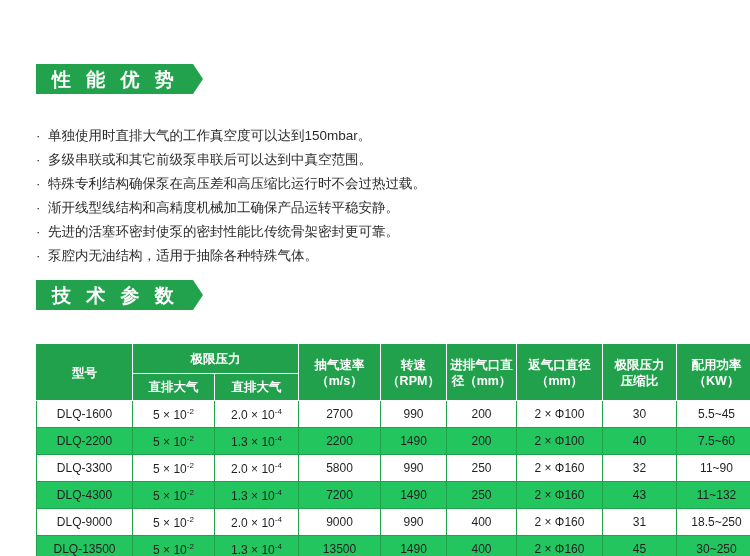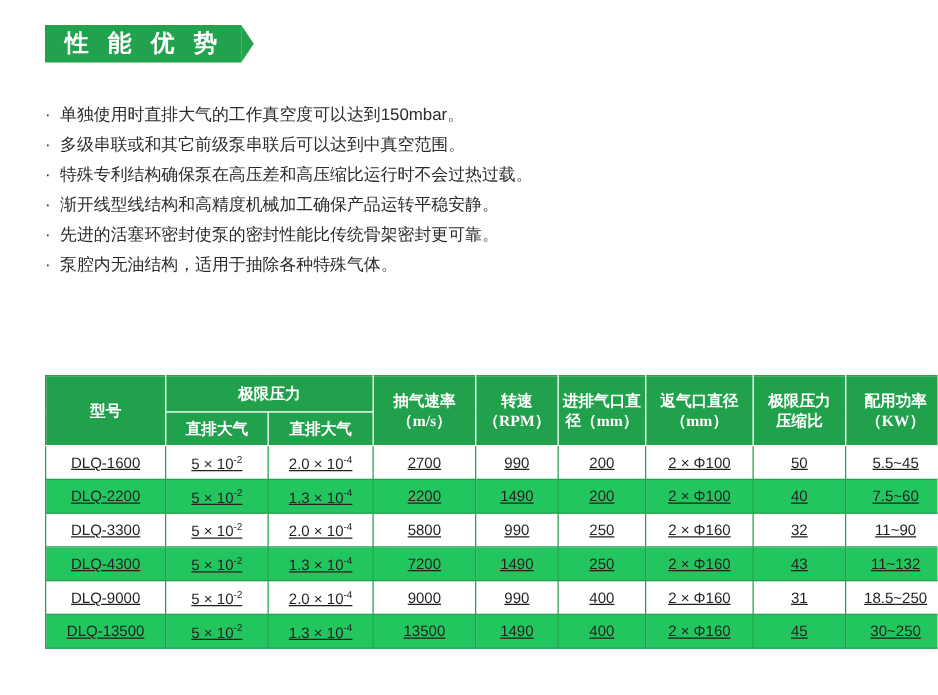--- a/index.html
+++ b/index.html
@@ -11,20 +11,21 @@
     height: 556px;
     background: #ffffff;
     font-family: "Liberation Sans", sans-serif;
     color: #231f20;
     overflow: hidden;
   }
   .page {
     position: relative;
     width: 750px;
     height: 474px;
+    margin-top: 44px;
   }
 
   
   .banner {
     position: absolute;
     display: flex;
     align-items: center;
     background: #23a24d;
     height: 30px;
     padding: 0 14px 0 16px;
@@ -100,23 +101,23 @@
     background: #22a14c;
     color: #ffffff;
     font-weight: bold;
     font-size: 12.5px;
     border-color: #ffffff;
     line-height: 16px;
   }
   table.spec thead tr:first-child th { border-top-color: #22a14c; }
   table.spec thead th.left-edge { border-left-color: #22a14c; }
   table.spec thead th.right-edge { border-right-color: #22a14c; }
-  .h-row1 th { height: 28px; font-family: Liberation Serif, serif; }
+  .h-row1 th { height: 28px; }
   .h-row2 th { height: 26px; }
-  table.spec tbody td { height: 26px; text-decoration: underline; }
+  table.spec tbody td { height: 26px; }
   tbody tr.odd td { background: #ffffff; }
   tbody tr.even td { background: #22c55e; }
   .model-cell { font-size: 12.5px; }
   sup { font-size: 8px; vertical-align: super; }
   .nowrap { white-space: nowrap; }
 </style>
 </head>
 <body>
 
 <div class="page">
@@ -145,20 +146,23 @@
     <div class="bullet-row">
       <span class="bullet-dot">·</span>
       <span class="bullet-text">先进的活塞环密封使泵的密封性能比传统骨架密封更可靠。</span>
     </div>
     <div class="bullet-row">
       <span class="bullet-dot">·</span>
       <span class="bullet-text">泵腔内无油结构，适用于抽除各种特殊气体。</span>
     </div>
   </div>
 
+  <div class="banner" id="banner-params">
+    <span class="banner-text">技 术 参 数</span>
+  </div>
 
   <div class="table-wrap">
     <table class="spec">
       <colgroup>
         <col style="width:96px">
         <col style="width:82px">
         <col style="width:84px">
         <col style="width:82px">
         <col style="width:66px">
         <col style="width:70px">
@@ -202,21 +206,21 @@
       </thead>
       <tbody>
         <tr class="odd">
           <td class="model-cell">DLQ-1600</td>
           <td class="nowrap"><span>5 × 10</span><sup>-2</sup></td>
           <td class="nowrap"><span>2.0 × 10</span><sup>-4</sup></td>
           <td>2700</td>
           <td>990</td>
           <td>200</td>
           <td>2 × Φ100</td>
-          <td>50</td>
+          <td>30</td>
           <td>5.5~45</td>
         </tr>
         <tr class="even">
           <td class="model-cell">DLQ-2200</td>
           <td class="nowrap"><span>5 × 10</span><sup>-2</sup></td>
           <td class="nowrap"><span>1.3 × 10</span><sup>-4</sup></td>
           <td>2200</td>
           <td>1490</td>
           <td>200</td>
           <td>2 × Φ100</td>

